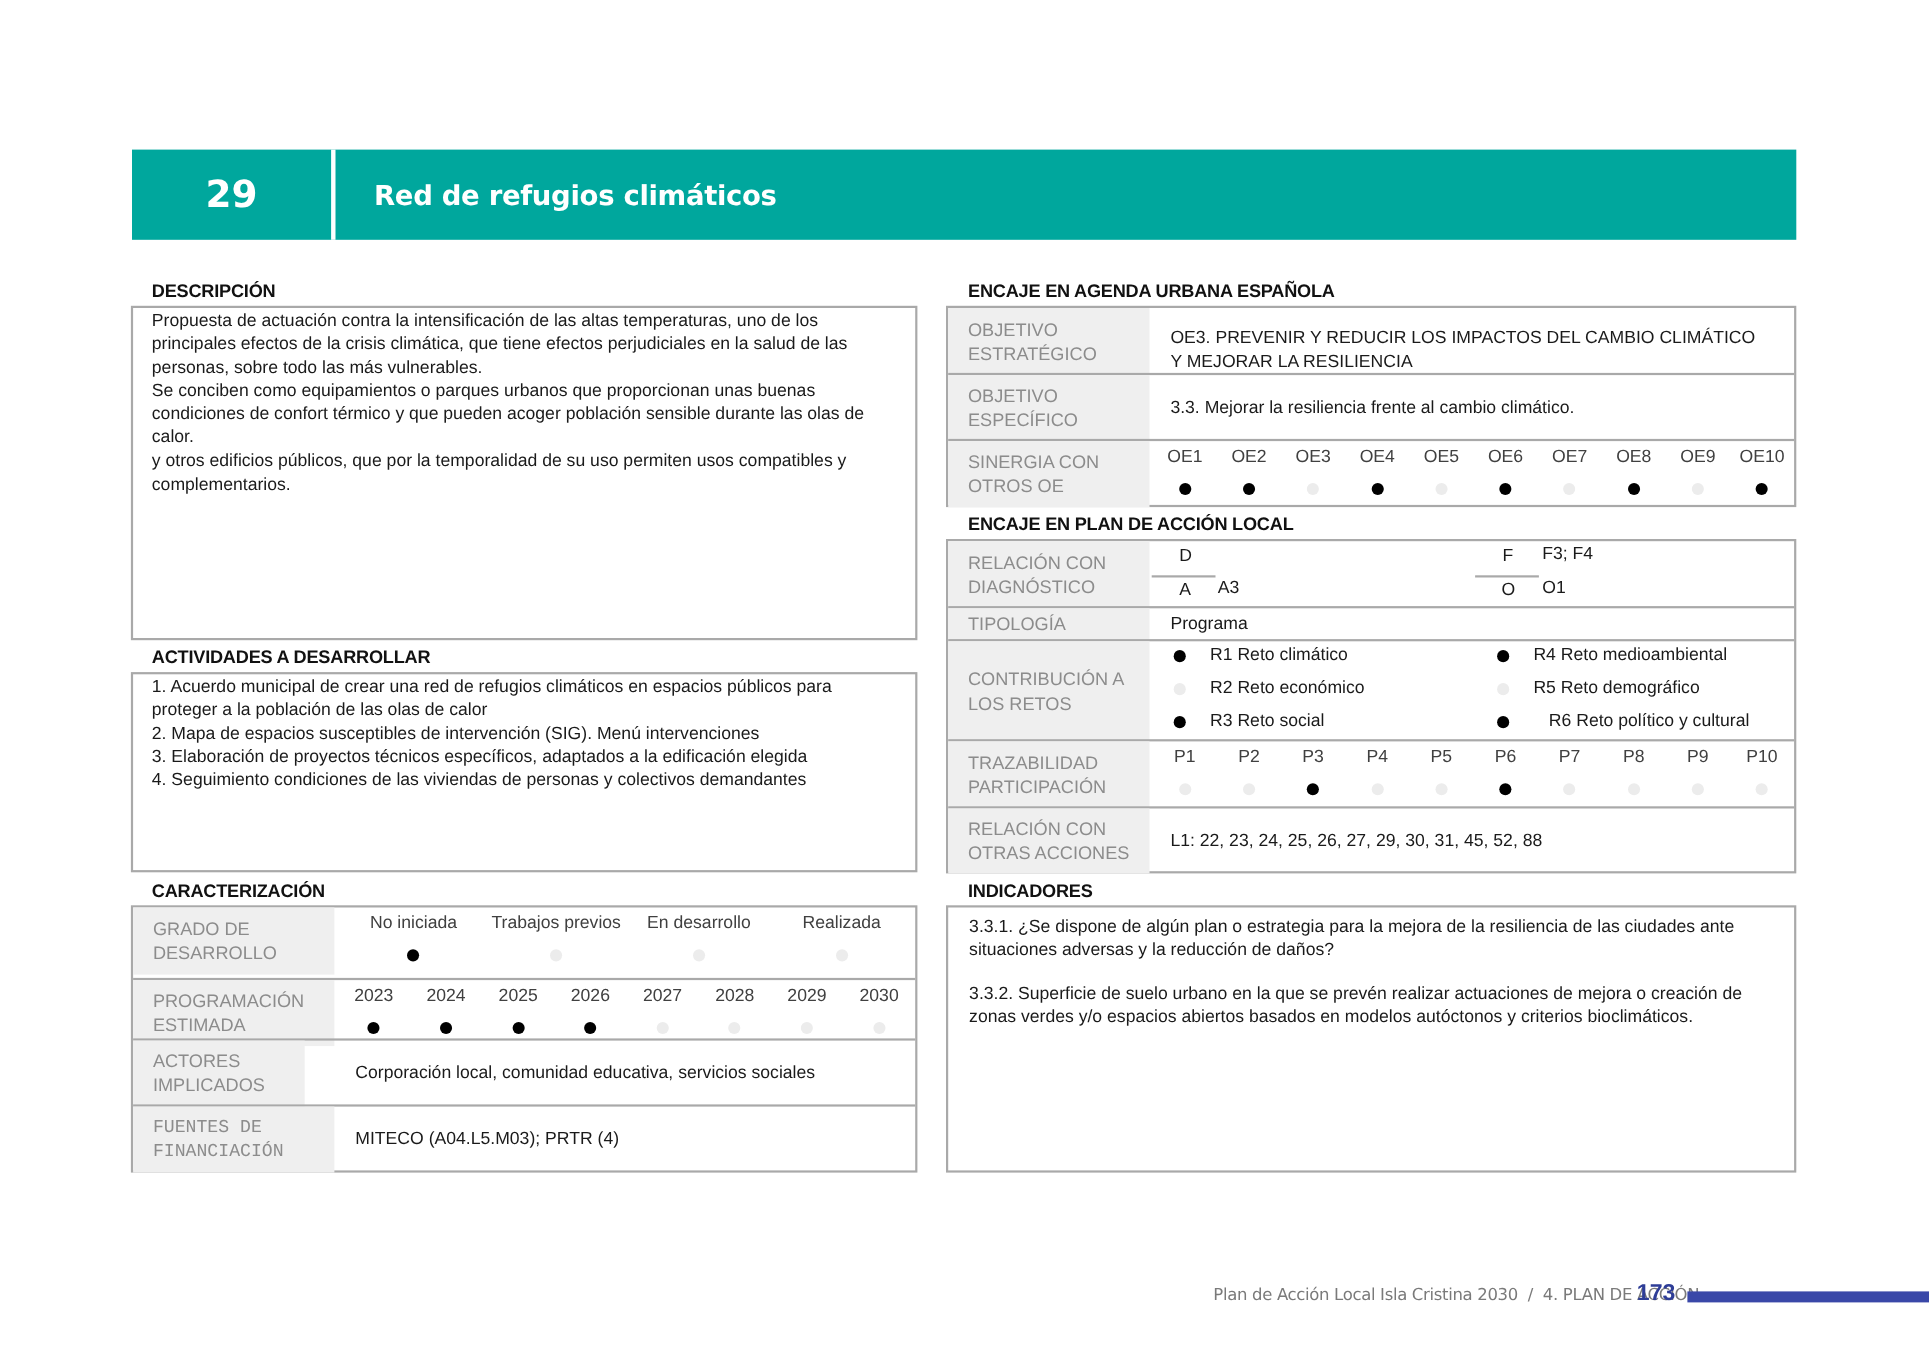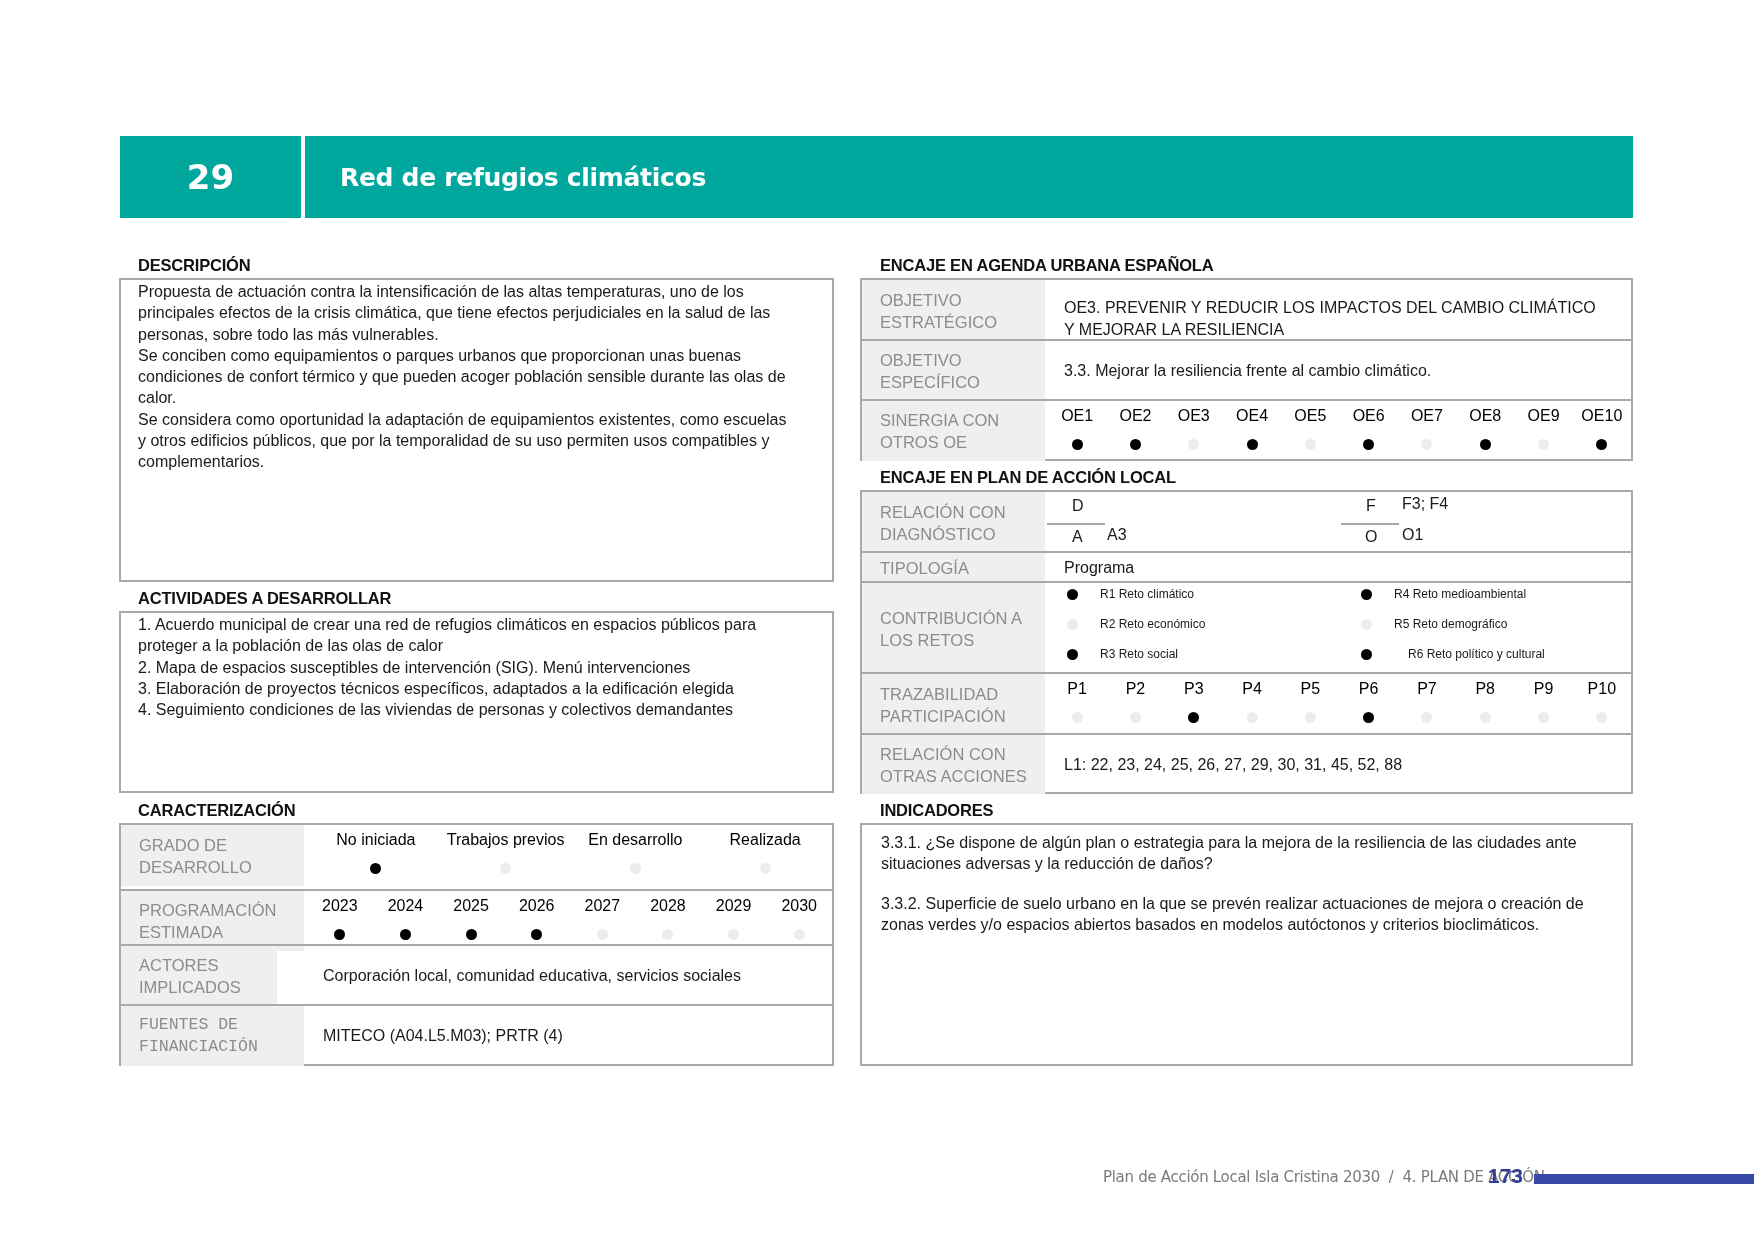--- a/index.html
+++ b/index.html
@@ -15,21 +15,21 @@
   .txt { font-size:16px; line-height:21.3px; color:#1a1a1a; }
   .row { position:absolute; left:0; right:0; border-top:2px solid #a9a9a9; box-sizing:border-box; }
   .row.first { border-top:none; }
   .lbl { position:absolute; left:0; top:0; bottom:0; background:#efefef; color:#8c8c8c; font-size:16.5px; line-height:22px; box-sizing:border-box; padding-left:18px; display:flex; align-items:center; text-transform:none; }
   .val { position:absolute; top:0; bottom:0; right:0; display:flex; align-items:center; font-size:16px; color:#1a1a1a; line-height:22px; }
   .dot { width:11px; height:11px; border-radius:50%; display:inline-block; }
   .dot.on { background:#000; }
   .dot.off { background:#ececec; }
   .grid-cols { position:absolute; top:0; bottom:0; display:flex; }
   .gcol { flex:1; display:flex; flex-direction:column; align-items:center; }
-  .gcol .h { font-size:16px; height:22px; margin-top:6px; color:#000000; white-space:nowrap; }
+  .gcol .h { font-size:16px; height:22px; margin-top:6px; color:#404040; white-space:nowrap; }
   .gcol .d { margin-top:10px; }
   #footer-text { left:1103px; top:1168px; font-family:"DejaVu Sans", sans-serif; font-size:15px; color:#7a7a7a; letter-spacing:-0.3px; white-space:nowrap; }
   #footer-page { left:1488px; top:1164px; font-weight:bold; font-size:21px; color:#2e3d97; }
   #footer-bar { left:1534px; top:1174px; width:220px; height:10px; background:#3a48a8; }
 </style>
 </head>
 <body>
 
 <div id="hdr" class="abs">
   <div id="hdr-num">29</div>
@@ -39,21 +39,20 @@
 
 <div class="sec-title" style="left:138px; top:256px;">DESCRIPCIÓN</div>
 <div class="box" style="left:119px; top:278px; width:715px; height:304px;">
   <div class="txt" style="position:absolute; left:17px; top:1px;">
     <div>Propuesta de actuación contra la intensificación de las altas temperaturas, uno de los</div>
     <div>principales efectos de la crisis climática, que tiene efectos perjudiciales en la salud de las</div>
     <div>personas, sobre todo las más vulnerables.</div>
     <div>Se conciben como equipamientos o parques urbanos que proporcionan unas buenas</div>
     <div>condiciones de confort térmico y que pueden acoger población sensible durante las olas de</div>
     <div>calor.</div>
-    <div>Se considera como oportunidad la adaptación de equipamientos existentes, como escuelas</div>
     <div>y otros edificios públicos, que por la temporalidad de su uso permiten usos compatibles y</div>
     <div>complementarios.</div>
   </div>
 </div>
 
 <div class="sec-title" style="left:138px; top:589px;">ACTIVIDADES A DESARROLLAR</div>
 <div class="box" style="left:119px; top:611px; width:715px; height:182px;">
   <div class="txt" style="position:absolute; left:17px; top:1px;">
     <div>1. Acuerdo municipal de crear una red de refugios climáticos en espacios públicos para</div>
     <div>proteger a la población de las olas de calor</div>
@@ -262,21 +261,21 @@
     <div class="val" style="left:202px;">Programa</div>
   </div>
 
   <div class="row" style="top:89px; height:93px;">
     <div class="lbl" style="width:183px;">
       <div>
           <div>CONTRIBUCIÓN A</div>
           <div>LOS RETOS</div>
         </div>
     </div>
-    <div style="position:absolute; left:183px; top:0; right:0; bottom:0; font-size:12px;">
+    <div style="position:absolute; left:183px; top:0; right:0; bottom:0; font-size:16px;">
       <div class="abs" style="left:22px; top:4px; display:flex; align-items:center;">
           <span class="dot on"></span>
           <span style="margin-left:22px;">R1 Reto climático</span>
         </div>
       <div class="abs" style="left:22px; top:34px; display:flex; align-items:center;">
           <span class="dot off"></span>
           <span style="margin-left:22px;">R2 Reto económico</span>
         </div>
       <div class="abs" style="left:22px; top:64px; display:flex; align-items:center;">
           <span class="dot on"></span>

